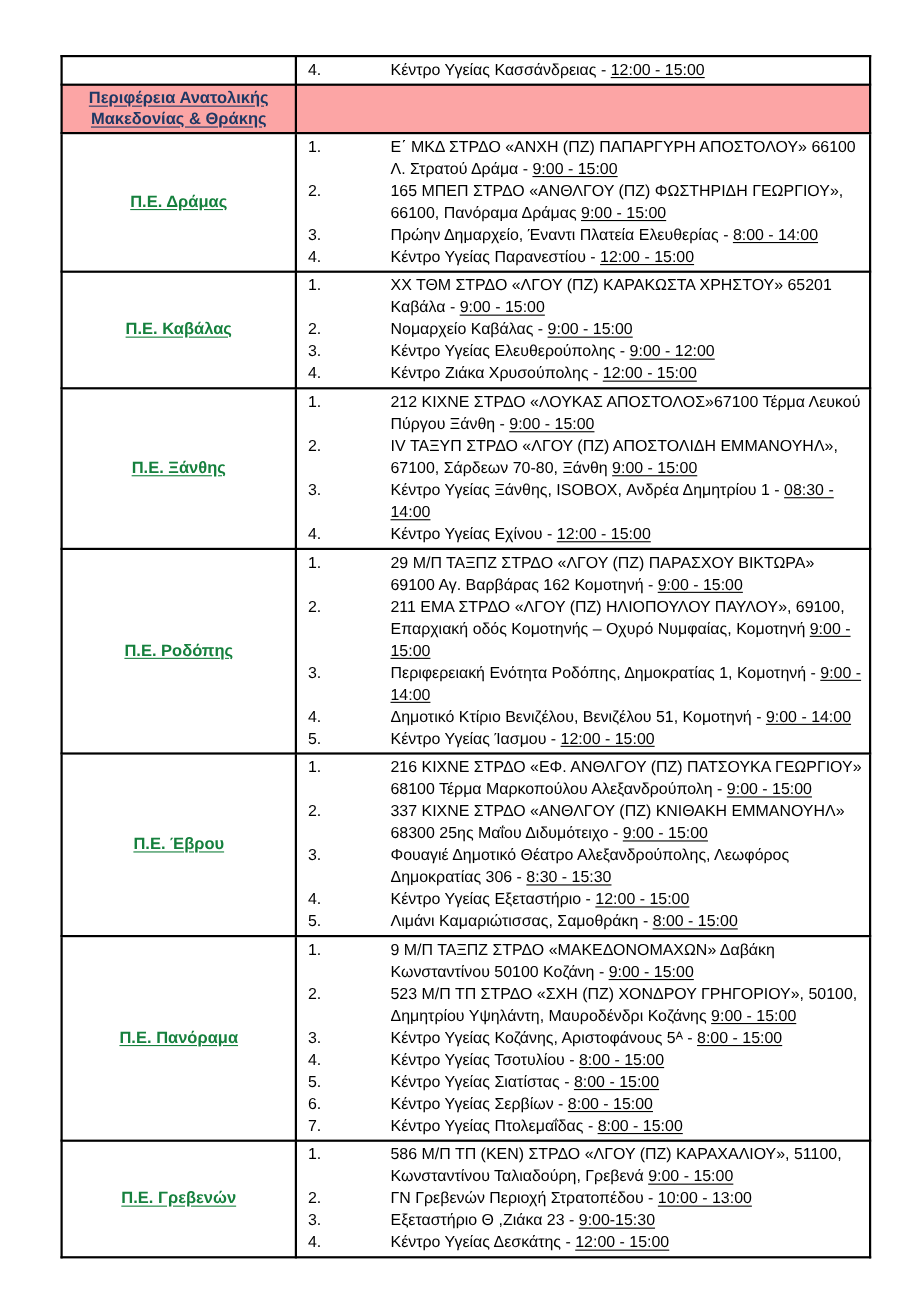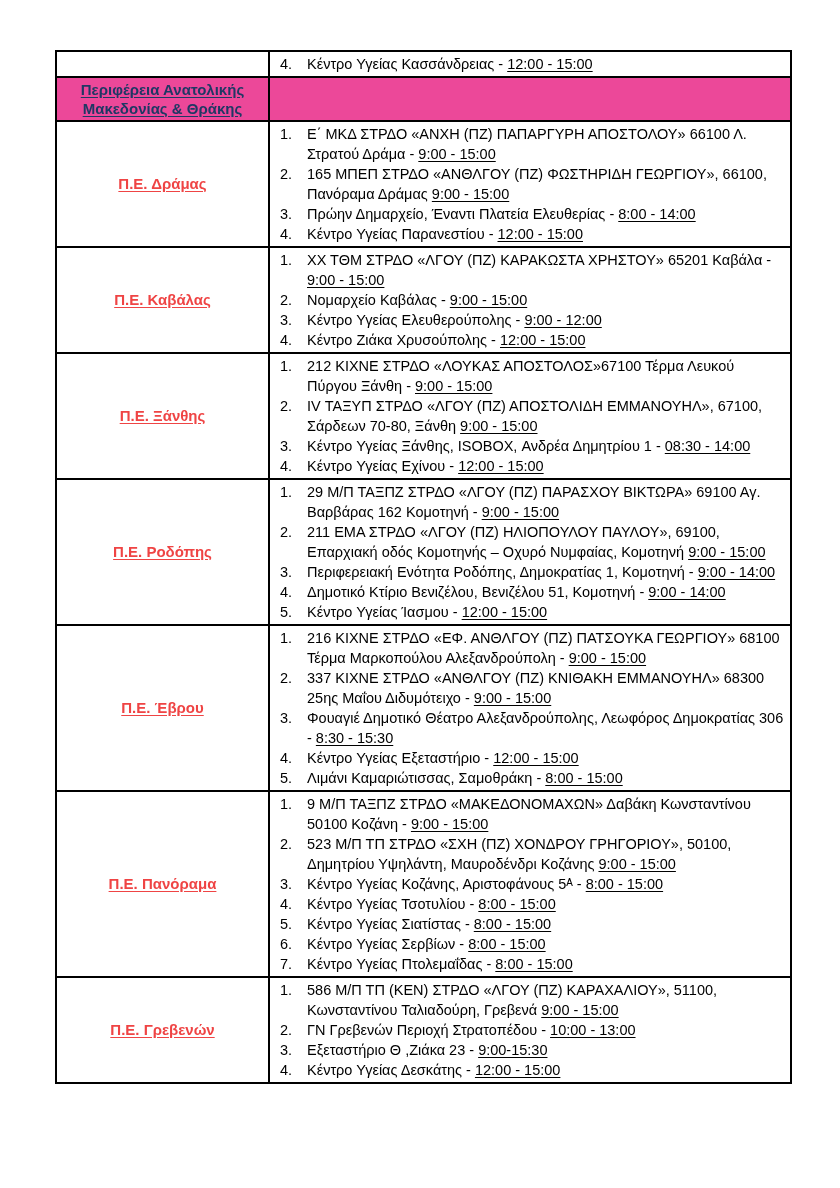--- a/index.html
+++ b/index.html
@@ -29,50 +29,51 @@
   }
   .cell-region {
     text-align: center;
     padding: 2px 4px;
   }
   .cell-locations {
     padding: 2px 6px 2px 10px;
     vertical-align: middle;
   }
   tr.header-row td {
-    background: #ec4899;
+    background: #fca5a5;
   }
   .header-text {
     font-weight: bold;
     font-size: 15px;
     line-height: 19px;
     color: #1F3864;
     text-decoration: underline;
     text-underline-offset: 2px;
   }
   .region-link {
     font-weight: bold;
     font-size: 15px;
-    color: #ef4444;
+    color: #15803d;
     text-decoration: underline;
     text-underline-offset: 2px;
     cursor: pointer;
   }
   .items { }
   .item {
     display: flex;
     font-size: 14.5px;
     line-height: 20px;
     color: #000000;
   }
   .item .num {
     flex: 0 0 27px;
   }
   .item .body {
     flex: 1 1 auto;
+    margin-left: 48px;
   }
   .time {
     text-decoration: underline;
     text-underline-offset: 2px;
   }
 </style>
 </head>
 <body>
 
 <div class="page">

